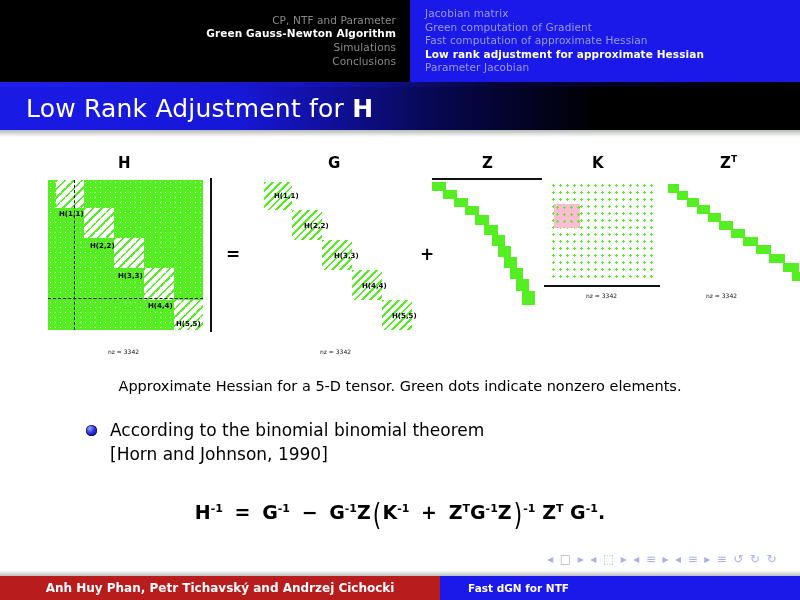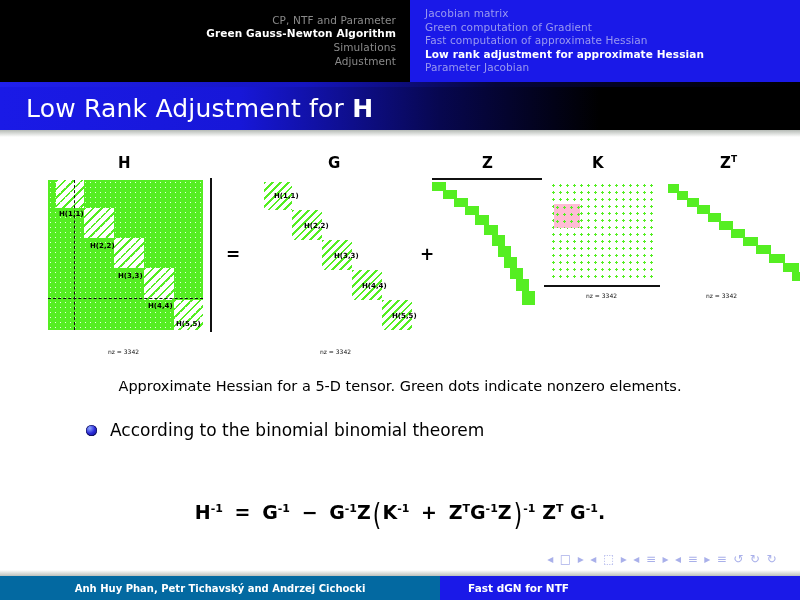--- a/index.html
+++ b/index.html
@@ -182,23 +182,23 @@
     color:#a9b0ea;font-size:12px;letter-spacing:1.4px;
     display:flex;align-items:center;gap:5px;
   }
   .navsyms span{display:inline-block;}
 
   
   .footer{
     position:absolute;left:0;bottom:0;width:800px;height:24px;display:flex;
   }
   .foot-left{
-    width:480px;background:#0369a1;color:#fff;
+    width:480px;background:#b91c1c;color:#fff;
     display:flex;align-items:center;justify-content:center;
-    font-size:10px;font-weight:bold;
+    font-size:12px;font-weight:bold;
   }
   .foot-right{
     width:390px;background:#1a19e8;color:#fff;
     display:flex;align-items:center;
     padding-left:28px;box-sizing:border-box;
     font-size:10.5px;font-weight:bold;
   }
   .foot-shadow{
     position:absolute;left:0;bottom:24px;width:800px;height:6px;
     background:linear-gradient(to top,rgba(120,128,120,0.5),rgba(255,255,255,0));
@@ -207,21 +207,21 @@
 </head>
 <body>
 
 <div class="slide">
 
   <div class="header">
     <div class="nav-left">
       <div class="nav-item">CP, NTF and Parameter</div>
       <div class="nav-item active">Green Gauss-Newton Algorithm</div>
       <div class="nav-item">Simulations</div>
-      <div class="nav-item">Adjustment</div>
+      <div class="nav-item">Conclusions</div>
     </div>
     <div class="nav-right">
       <div class="nav-item">Jacobian matrix</div>
       <div class="nav-item">Green computation of Gradient</div>
       <div class="nav-item">Fast computation of approximate Hessian</div>
       <div class="nav-item active">Low rank adjustment for approximate Hessian</div>
       <div class="nav-item">Parameter Jacobian</div>
     </div>
   </div>
 
@@ -316,20 +316,21 @@
     </div>
     <div class="tick" style="left:676px;top:140px;">nz = 3342</div>
   </div>
 
   <div class="caption">Approximate Hessian for a 5-D tensor. Green dots indicate nonzero elements.</div>
 
   <div class="bullet-row">
     <div class="bullet-dot"></div>
     <div class="bullet-text">
       <div>According to the binomial binomial theorem</div>
+      <div>[Horn and Johnson, 1990]</div>
     </div>
   </div>
 
   <div class="equation">
     <span>H</span><sup>-1</sup>
     <span class="op">=</span>
     <span>G</span><sup>-1</sup>
     <span class="op">−</span>
     <span>G</span><sup>-1</sup><span>Z</span><span class="paren">(</span><span>K</span><sup>-1</sup>
     <span class="op">+</span>

